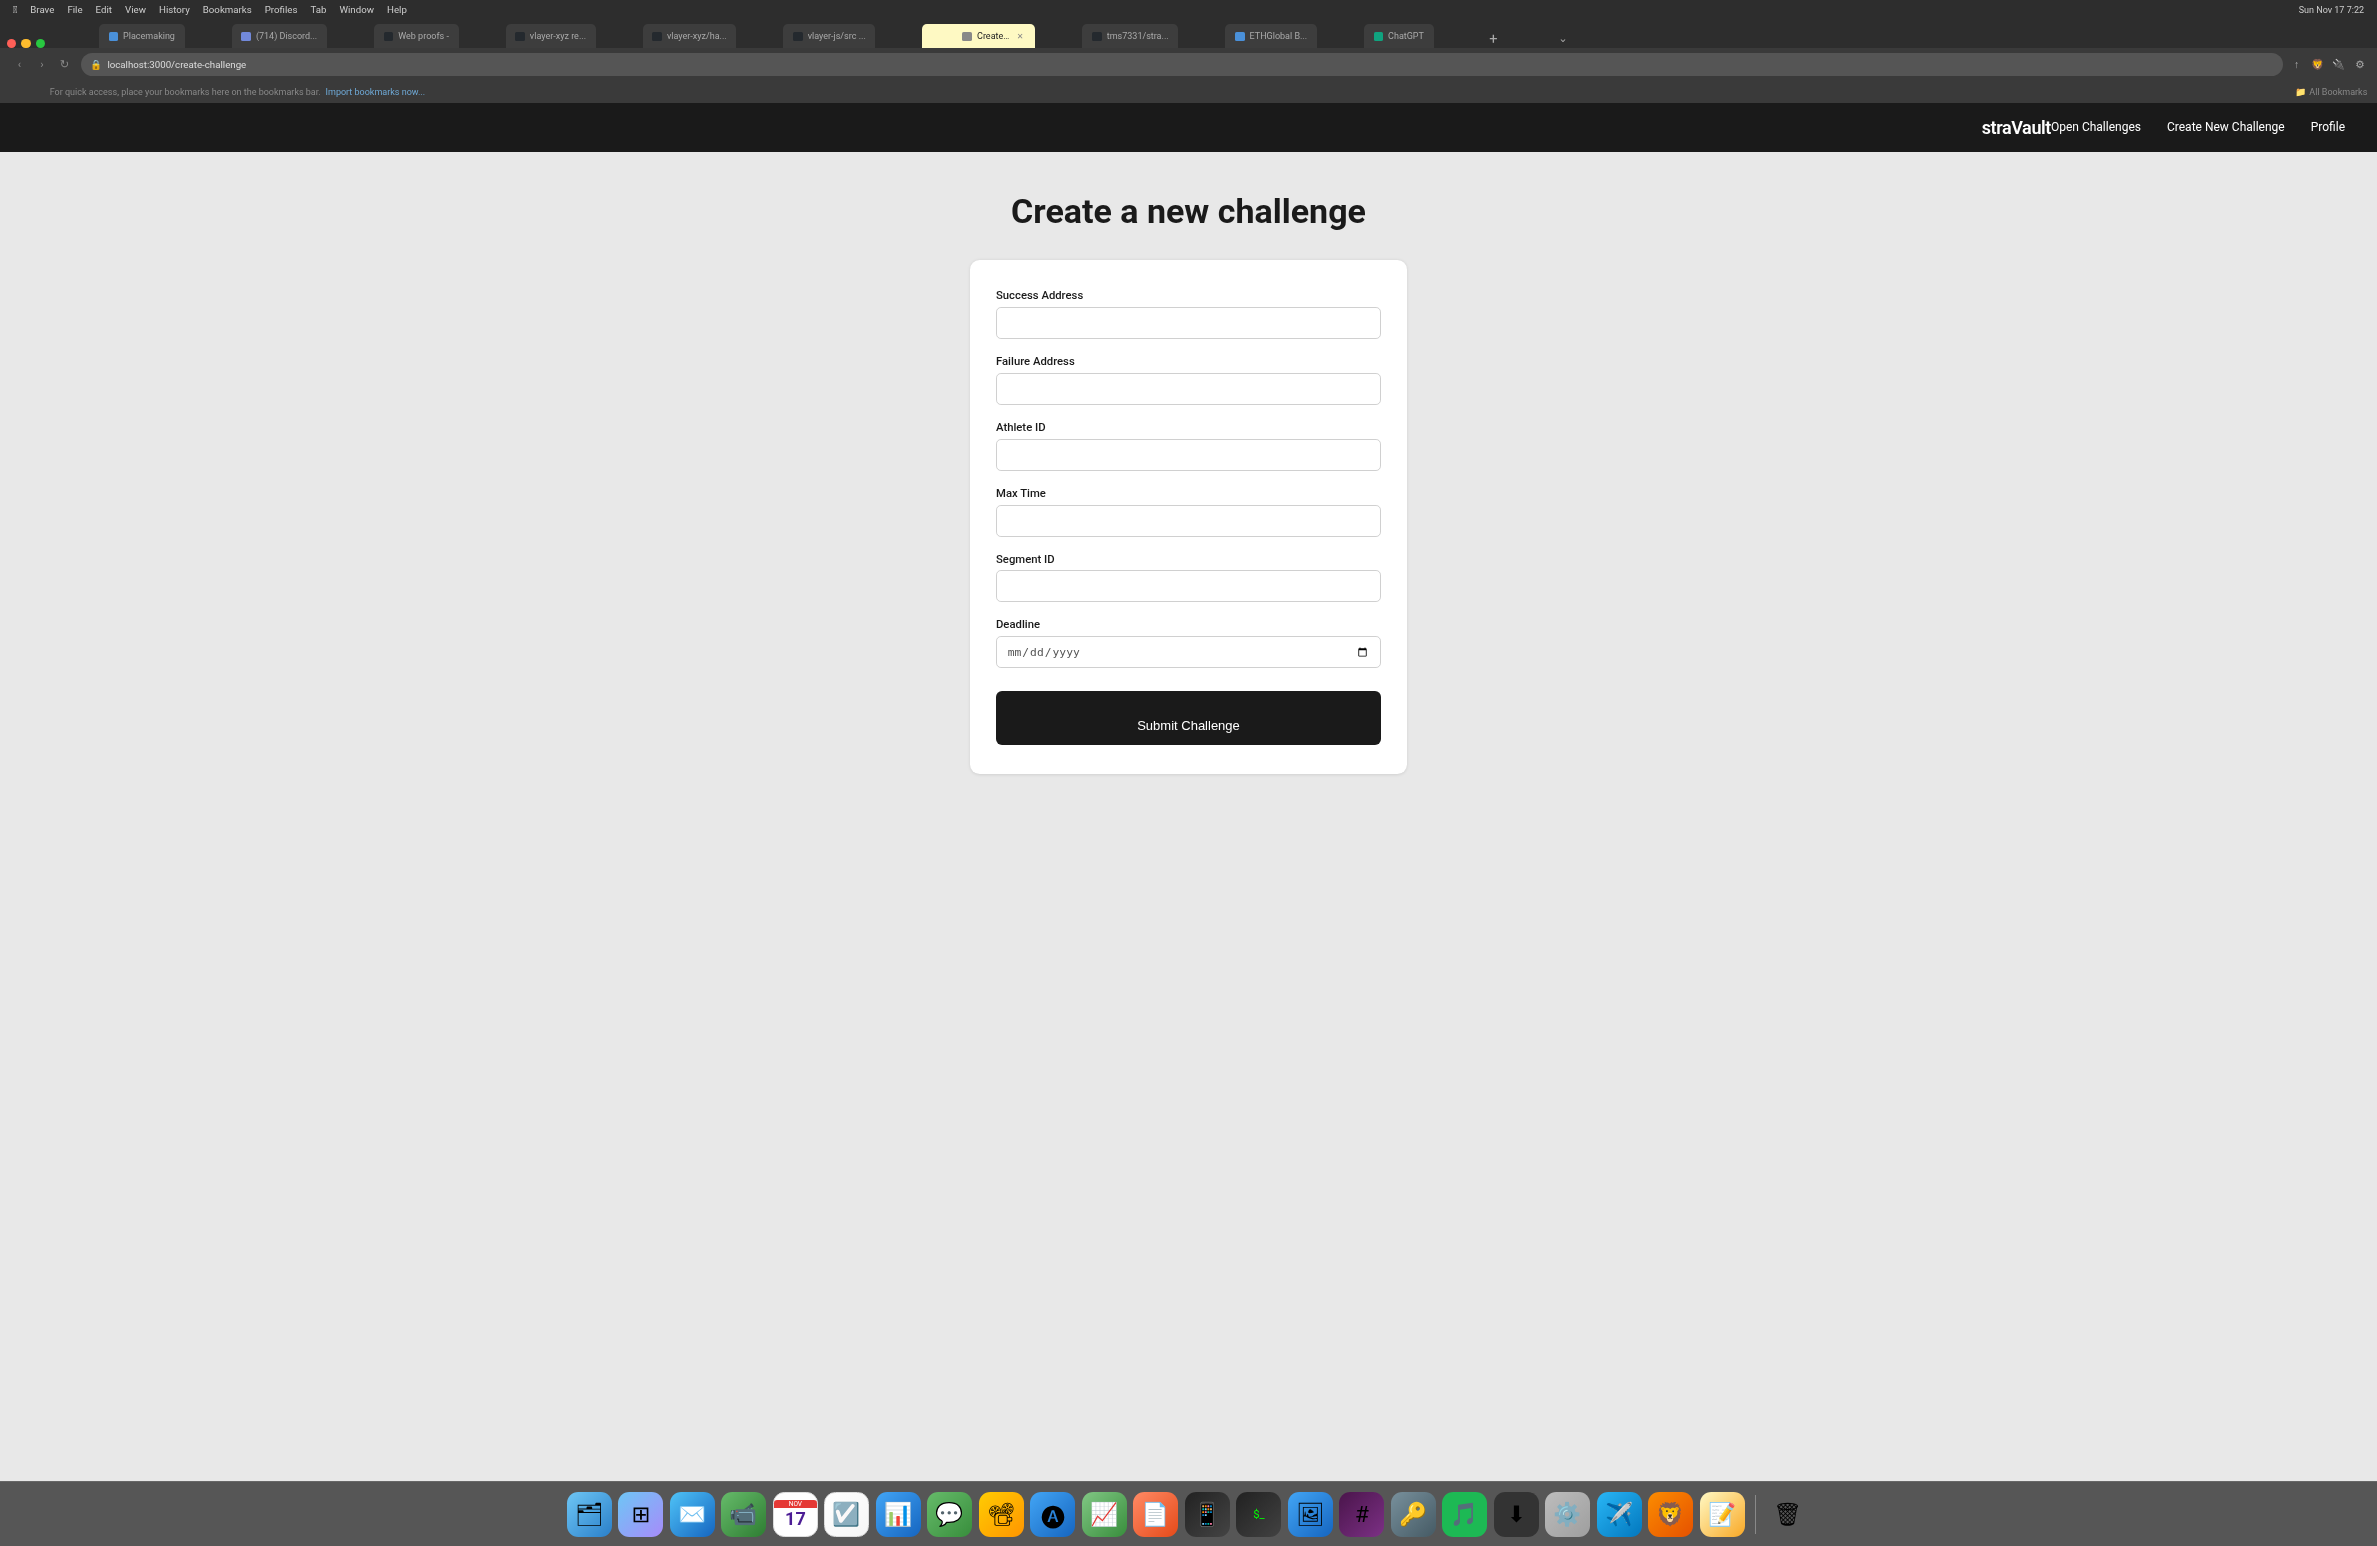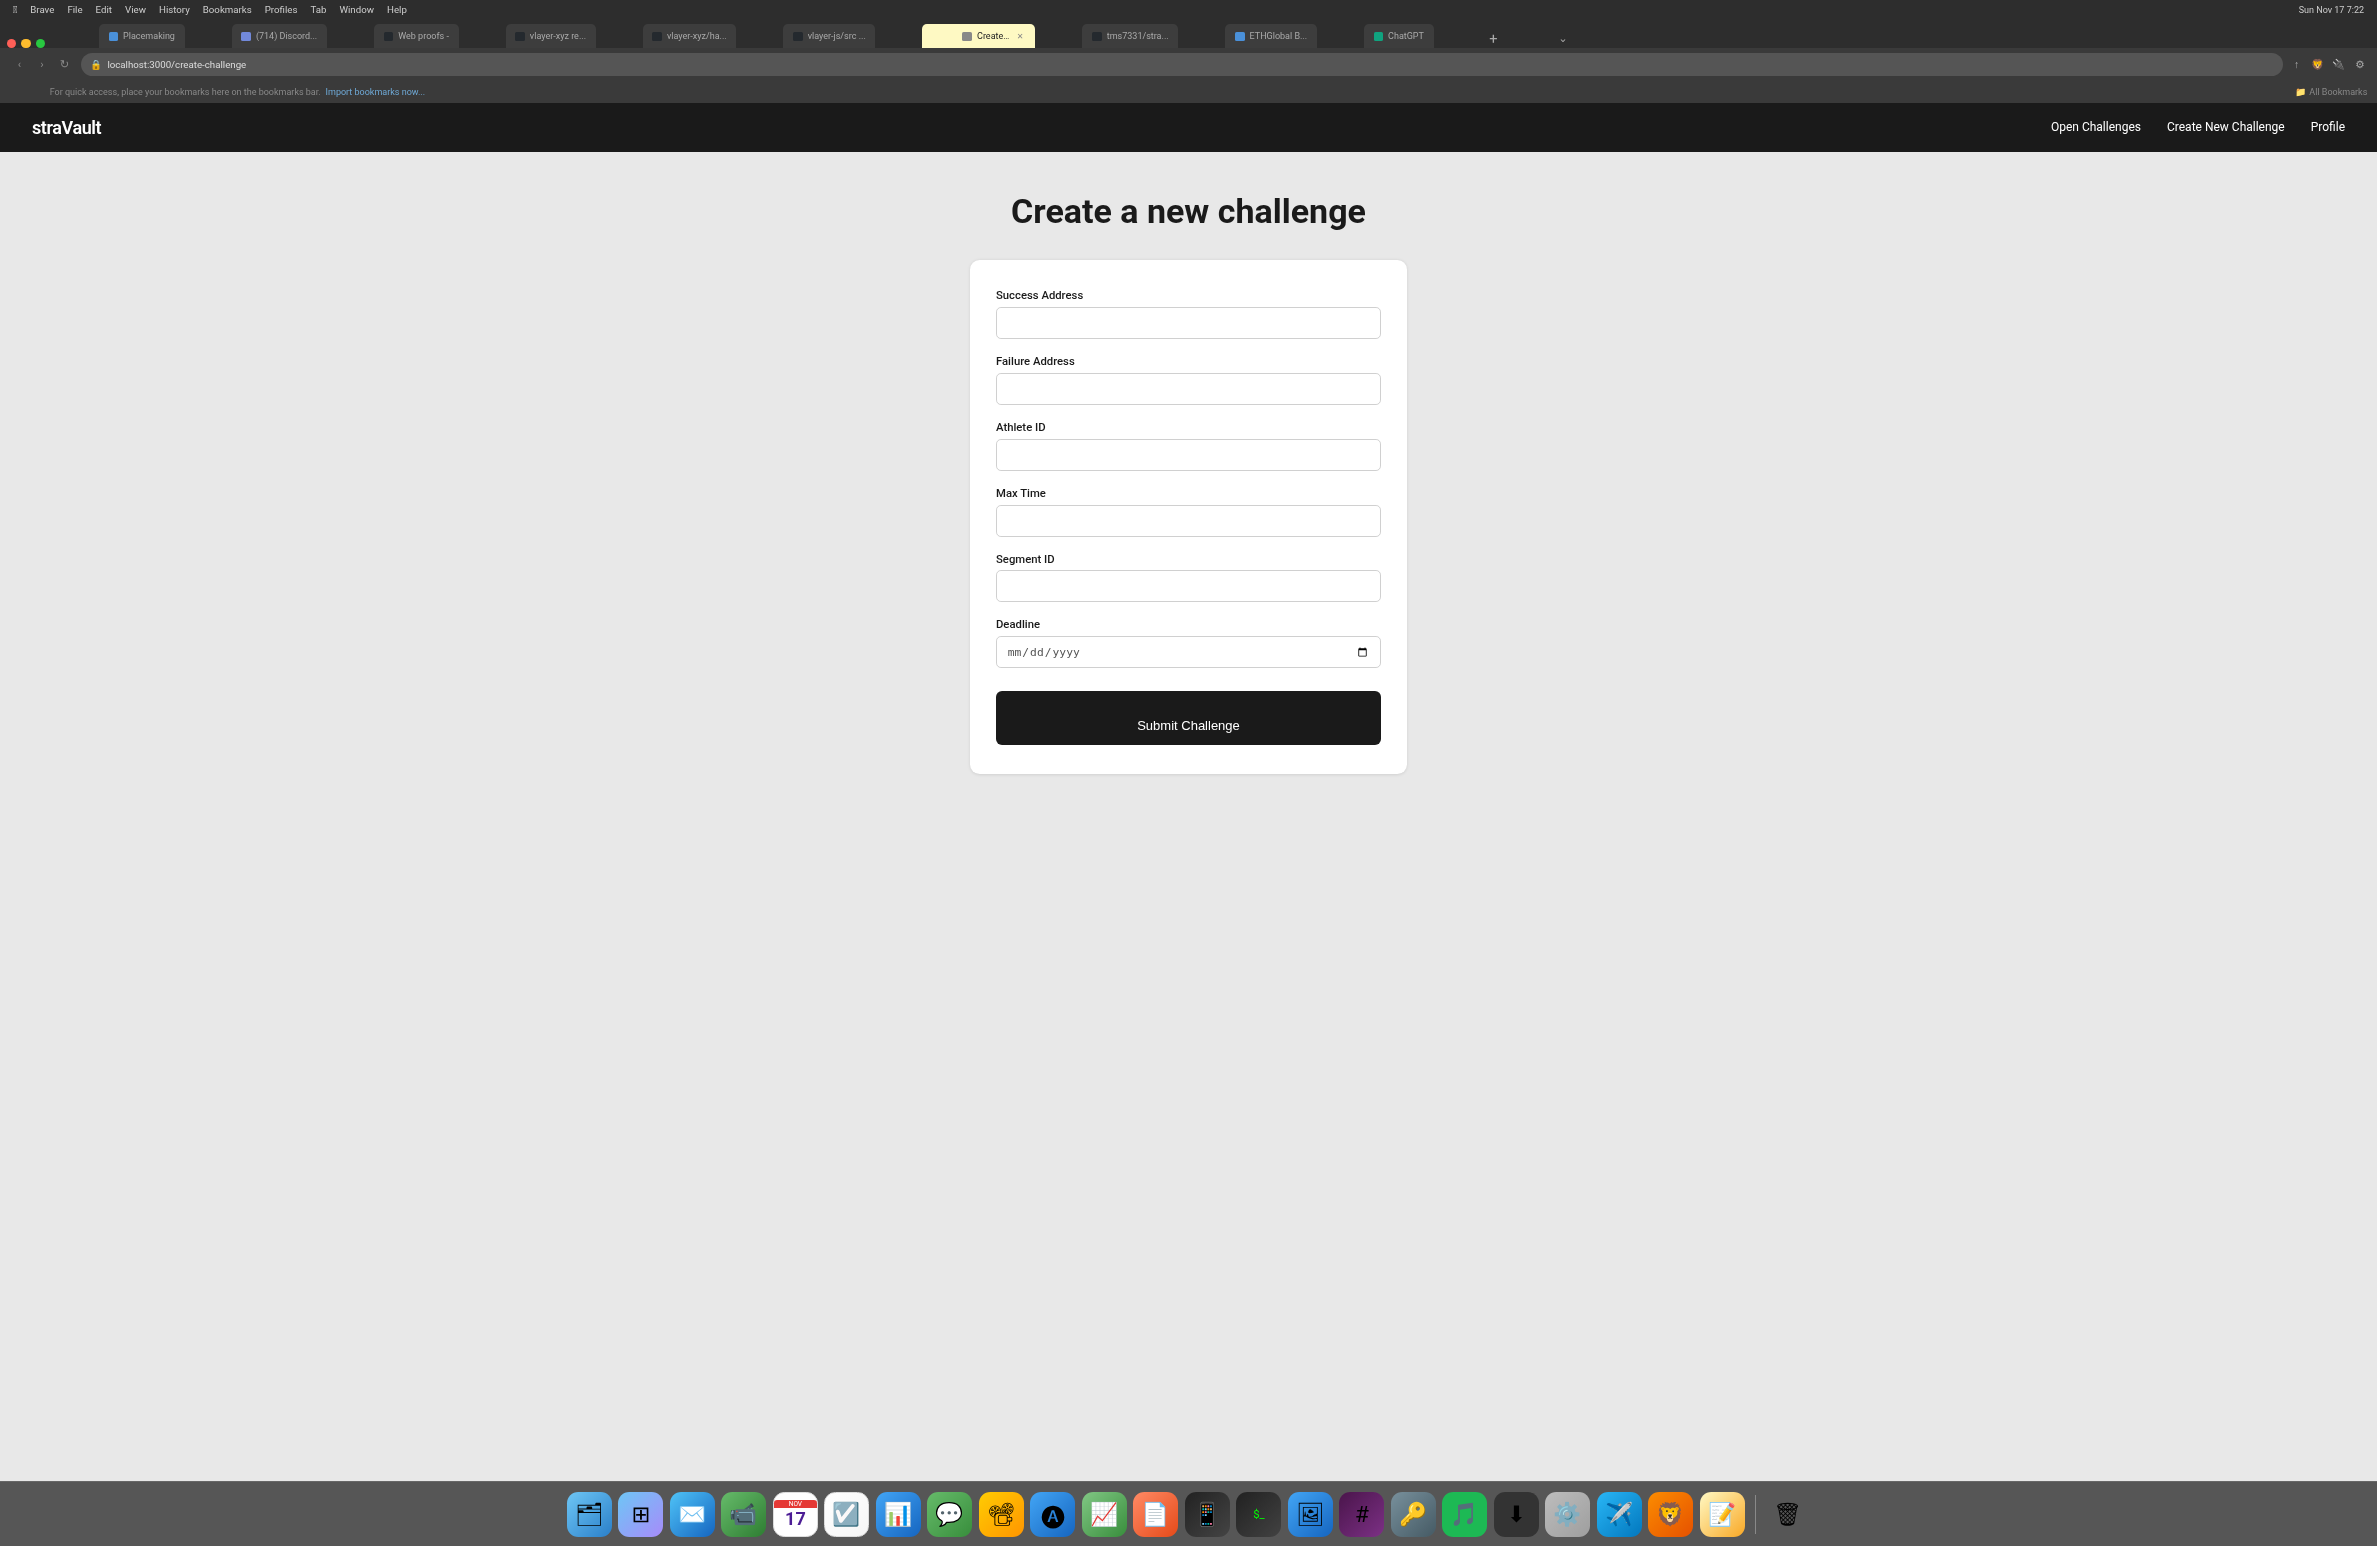--- a/index.html
+++ b/index.html
@@ -203,21 +203,21 @@
       display: flex;
       align-items: center;
       gap: 3.2px;
     }
 
     
     .app-navbar {
       background-color: #1a1a1a;
       display: flex;
       align-items: center;
-      justify-content: space-between;
+      justify-content: flex-end;
       padding: 16px 32px;
       height: 49px;
     }
 
     .app-logo {
       color: #ffffff;
       font-size: 18px;
       font-weight: 600;
       letter-spacing: -0.4px;
     }

